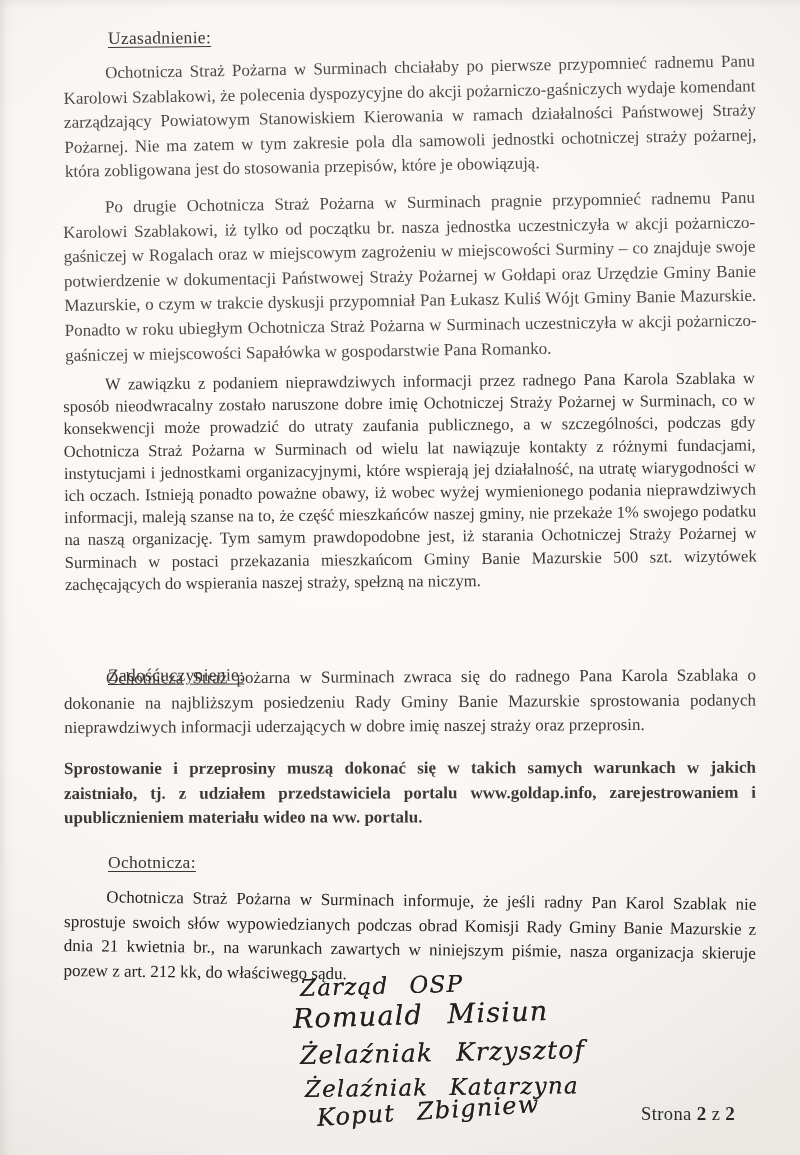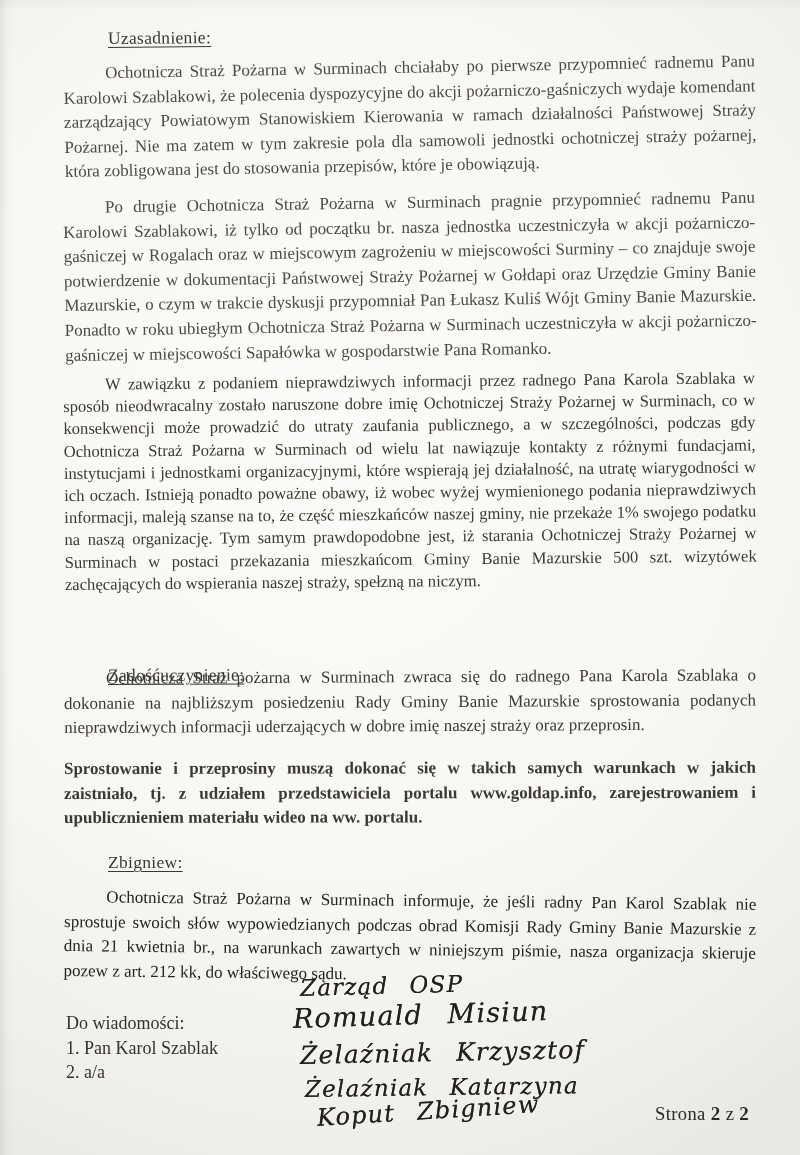--- a/index.html
+++ b/index.html
@@ -42,21 +42,21 @@
     word-spacing:.55em;letter-spacing:1.2px;
     transform-origin:left center;
     text-shadow:0 0 .5px rgba(20,18,16,.75);
   }
   .sig1{left:300px;top:975px;font-size:23px;transform:rotate(-1.6deg);}
   .sig2{left:293px;top:1003px;font-size:27px;transform:rotate(-1.8deg);}
   .sig3{left:300px;top:1041px;font-size:25px;transform:rotate(-1.2deg);}
   .sig4{left:305px;top:1076px;font-size:23px;transform:rotate(-0.8deg);}
   .sig5{left:317px;top:1104px;font-size:24px;transform:rotate(-3.6deg);}
   .pagenum{
-    position:absolute;left:655px;top:1103px;
+    position:absolute;left:641px;top:1103px;
     font-size:18.5px;color:#2b2927;letter-spacing:.4px;white-space:nowrap;
   }
   .pagenum b{font-size:19px;}
   .r-a{transform:rotate(-1.05deg);}
   .r-b{transform:rotate(-0.85deg);}
   .r-c{transform:rotate(-0.55deg);}
   .r-d{transform:rotate(-0.30deg);}
   .r-e{transform:rotate(-0.10deg);font-weight:bold;}
   .r-f{transform:rotate(0.65deg);}
   .r-h1{transform:rotate(-0.5deg);}
@@ -74,29 +74,24 @@
   <div class="para ind tone-light r-b" style="top:196px">Po drugie Ochotnicza Straż Pożarna w Surminach pragnie przypomnieć radnemu Panu Karolowi Szablakowi, iż tylko od początku br. nasza jednostka uczestniczyła w akcji pożarniczo-gaśniczej w Rogalach oraz w miejscowym zagrożeniu w miejscowości Surminy – co znajduje swoje potwierdzenie w dokumentacji Państwowej Straży Pożarnej w Gołdapi oraz Urzędzie Gminy Banie Mazurskie, o czym w trakcie dyskusji przypomniał Pan Łukasz Kuliś Wójt Gminy Banie Mazurskie. Ponadto w roku ubiegłym Ochotnicza Straż Pożarna w Surminach uczestniczyła w akcji pożarniczo-gaśniczej w miejscowości Sapałówka w gospodarstwie Pana Romanko.</div>
 
   <div class="para ind tight tone-mid r-c" style="top:374px">W zawiązku z podaniem nieprawdziwych informacji przez radnego Pana Karola Szablaka w sposób nieodwracalny zostało naruszone dobre imię Ochotniczej Straży Pożarnej w Surminach, co w konsekwencji może prowadzić do utraty zaufania publicznego, a w szczególności, podczas gdy Ochotnicza Straż Pożarna w Surminach od wielu lat nawiązuje kontakty z różnymi fundacjami, instytucjami i jednostkami organizacyjnymi, które wspierają jej działalność, na utratę wiarygodności w ich oczach. Istnieją ponadto poważne obawy, iż wobec wyżej wymienionego podania nieprawdziwych informacji, maleją szanse na to, że część mieszkańców naszej gminy, nie przekaże 1% swojego podatku na naszą organizację. Tym samym prawdopodobne jest, iż starania Ochotniczej Straży Pożarnej w Surminach w postaci przekazania mieszkańcom Gminy Banie Mazurskie 500 szt. wizytówek zachęcających do wspierania naszej straży, spełzną na niczym.</div>
 
   <div class="heading r-h2" style="top:665px">Zadośćuczynienie:</div>
 
   <div class="para ind tone-mid r-d" style="top:667px">Ochotnicza Straż pożarna w Surminach zwraca się do radnego Pana Karola Szablaka o dokonanie na najbliższym posiedzeniu Rady Gminy Banie Mazurskie sprostowania podanych nieprawdziwych informacji uderzających w dobre imię naszej straży oraz przeprosin.</div>
 
   <div class="para tone-mid r-e" style="top:757px">Sprostowanie i przeprosiny muszą dokonać się w takich samych warunkach w jakich zaistniało, tj. z udziałem przedstawiciela portalu www.goldap.info, zarejestrowaniem i upublicznieniem materiału wideo na ww. portalu.</div>
 
-  <div class="heading" style="top:852px">Zbigniew:</div>
+  <div class="heading" style="top:852px">Ochotnicza:</div>
 
   <div class="para ind tone-dark r-f" style="top:885px">Ochotnicza Straż Pożarna w Surminach informuje, że jeśli radny Pan Karol Szablak nie sprostuje swoich słów wypowiedzianych podczas obrad Komisji Rady Gminy Banie Mazurskie z dnia 21 kwietnia br., na warunkach zawartych w niniejszym piśmie, nasza organizacja skieruje pozew z art. 212 kk, do właściwego sądu.</div>
 
-  <div class="dist">
-    <div>Do wiadomości:</div>
-    <div class="item">1.  Pan Karol Szablak</div>
-    <div class="item">2.  a/a</div>
-  </div>
 
   <div class="sig sig1">Zarząd OSP</div>
   <div class="sig sig2">Romuald Misiun</div>
   <div class="sig sig3">Żelaźniak Krzysztof</div>
   <div class="sig sig4">Żelaźniak Katarzyna</div>
   <div class="sig sig5">Koput Zbigniew</div>
 
   <div class="pagenum">
     <span>Strona</span>
     <b>2</b>

